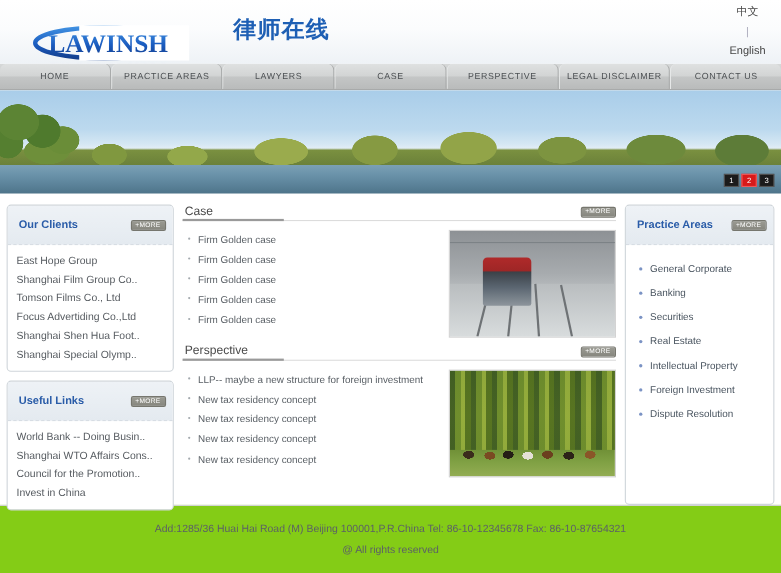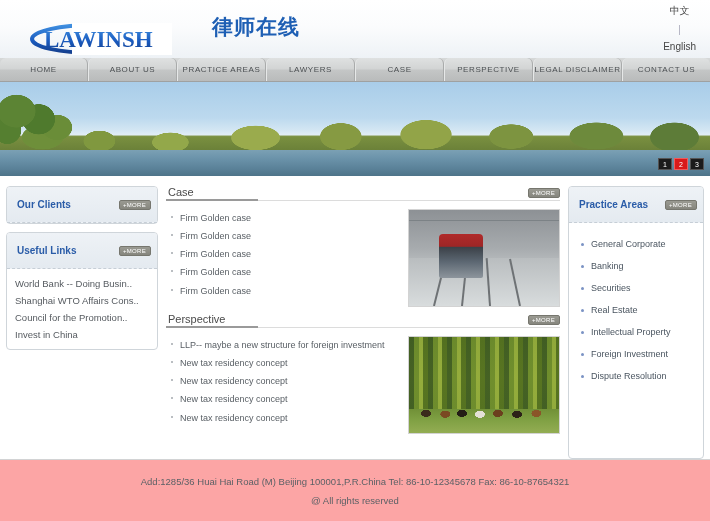--- a/index.html
+++ b/index.html
@@ -253,21 +253,21 @@
     cursor: pointer;
   }
   .pa-item::before {
     content: ""; position: absolute; left: 12px; top: 10px;
     width: 3px; height: 3px; background: #7b93c4; border-radius: 50%;
   }
 
   
   .footer {
     height: 62px;
-    background: #fca5a5;
+    background: #84cc16;
     border-top: 1px solid #d2d3d4;
     display: flex; flex-direction: column;
     align-items: center; justify-content: center;
     gap: 8px;
   }
   .footer-line { font-size: 9.5px; color: #5c6166; }
 </style>
 </head>
 <body>
 
@@ -299,21 +299,20 @@
         <text x="16" y="27" font-family="'Liberation Serif', serif" font-size="23" font-weight="bold" fill="url(#refl)">LAWINSH</text>
       </g>
     </svg>
   </div>
 
   <div class="site-subtitle">律师在线</div>
 </div>
 
 <div class="nav">
   <div class="nav-item">HOME</div>
-  <div class="nav-item">ABOUT US</div>
   <div class="nav-item">PRACTICE AREAS</div>
   <div class="nav-item">LAWYERS</div>
   <div class="nav-item">CASE</div>
   <div class="nav-item">PERSPECTIVE</div>
   <div class="nav-item">LEGAL DISCLAIMER</div>
   <div class="nav-item">CONTACT US</div>
 </div>
 
 <div class="banner">
   <div class="banner-sky"></div>
@@ -330,20 +329,28 @@
 </div>
 
 <div class="main">
 
   <div class="col-left">
 
     <div class="panel">
       <div class="panel-head">
         <span class="panel-title">Our Clients</span>
         <span class="more-btn">+MORE</span>
+      </div>
+      <div class="link-list">
+        <div class="link-item">East Hope Group</div>
+        <div class="link-item">Shanghai Film Group Co..</div>
+        <div class="link-item">Tomson Films Co., Ltd</div>
+        <div class="link-item">Focus Advertiding Co.,Ltd</div>
+        <div class="link-item">Shanghai Shen Hua Foot..</div>
+        <div class="link-item">Shanghai Special Olymp..</div>
       </div>
     </div>
 
     <div class="panel">
       <div class="panel-head">
         <span class="panel-title">Useful Links</span>
         <span class="more-btn">+MORE</span>
       </div>
       <div class="link-list">
         <div class="link-item">World Bank -- Doing Busin..</div>

